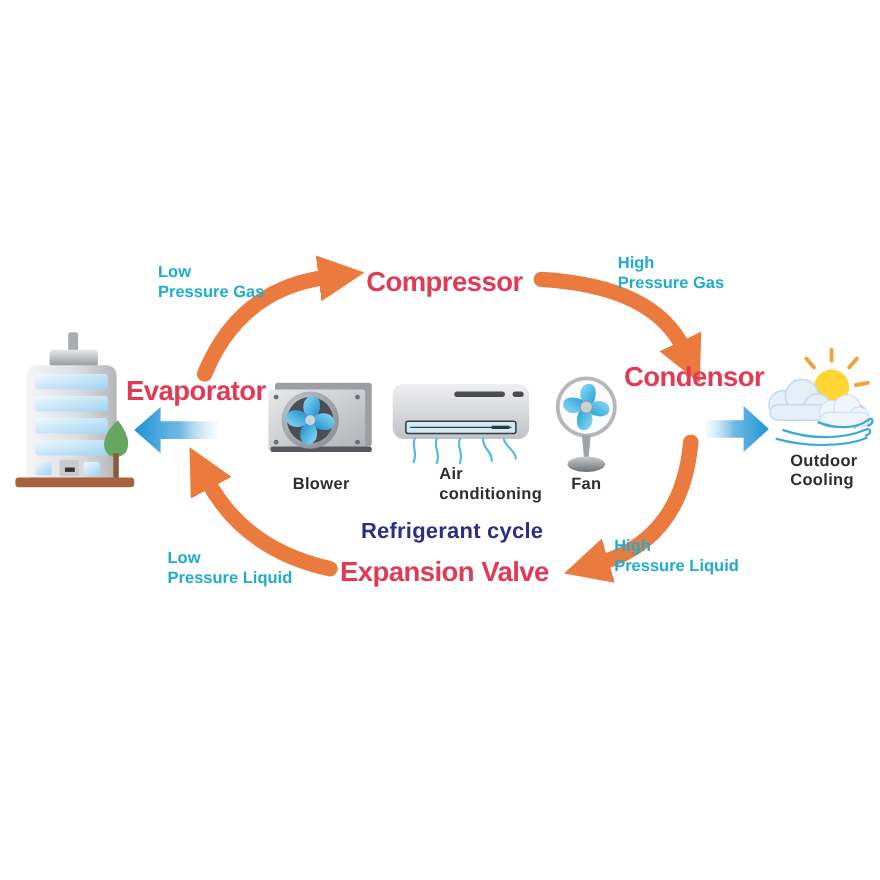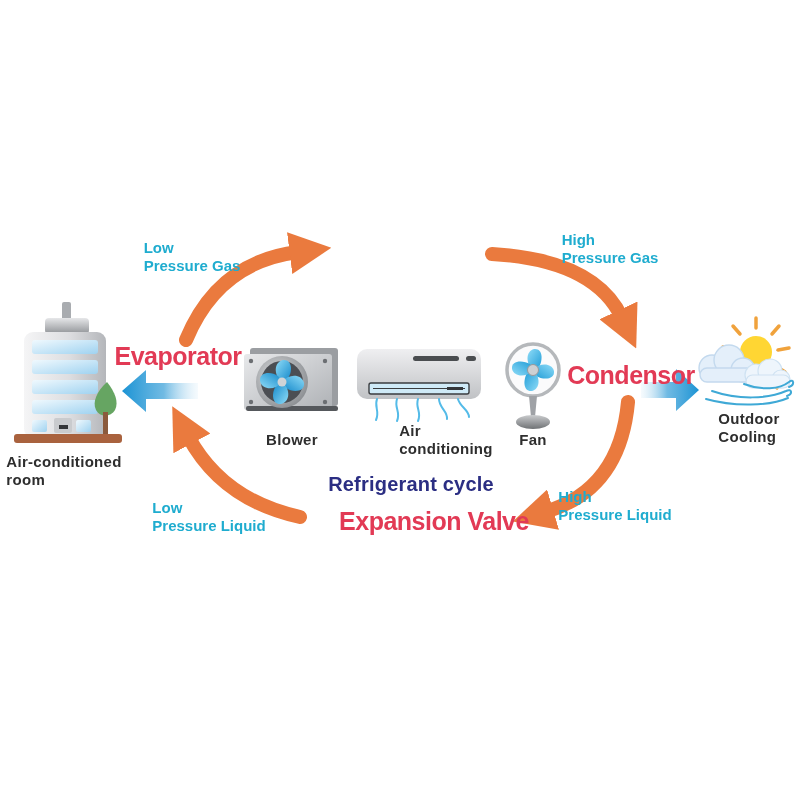--- a/index.html
+++ b/index.html
@@ -185,45 +185,42 @@
         <rect x="60" y="61" width="44" height="13" rx="6.5"></rect>
       </g>
     </g>
     <g fill="none" stroke="#3fa9d6" stroke-width="2" stroke-linecap="round">
       <path d="M58 70 C76 77 94 75 103 68 C108 64 109 71 103 73"></path>
       <path d="M26 77 C52 86 82 85 100 77 C106 74 107 80 101 82"></path>
       <path d="M20 85 C48 93 84 92 102 84"></path>
     </g>
   </svg>
 
+  <div class="lbl node" style="left:404px;top:257px;">Compressor</div>
   <div class="lbl node" style="left:178px;top:356px;">Evaporator</div>
-  <div class="lbl node" style="left:631px;top:375px;">Condensor</div>
-  <div class="lbl node" style="left:434px;top:521px;">Expansion Valve</div>
+  <div class="lbl node" style="left:631px;top:343px;">Condensor</div>
+  <div class="lbl node" style="left:404px;top:521px;">Expansion Valve</div>
 
   <div class="lbl flow" style="left:192px;top:257px;">
     <span>Low</span>
     <span>Pressure Gas</span>
   </div>
   <div class="lbl flow" style="left:610px;top:249px;">
     <span>High</span>
     <span>Pressure Gas</span>
   </div>
   <div class="lbl flow" style="left:615px;top:506px;">
     <span>High</span>
     <span>Pressure Liquid</span>
   </div>
   <div class="lbl flow" style="left:209px;top:517px;">
     <span>Low</span>
     <span>Pressure Liquid</span>
   </div>
 
-  <div class="lbl equip" style="left:64px;top:471px;">
-    <span>Air-conditioned</span>
-    <span>room</span>
-  </div>
   <div class="lbl equip" style="left:292px;top:440px;">Blower</div>
   <div class="lbl equip" style="left:418px;top:440px;margin-left:28px;">
     <span>Air</span>
     <span>conditioning</span>
   </div>
   <div class="lbl equip" style="left:533px;top:440px;">Fan</div>
   <div class="lbl equip" style="left:749px;top:428px;">
     <span>Outdoor</span>
     <span>Cooling</span>
   </div>

